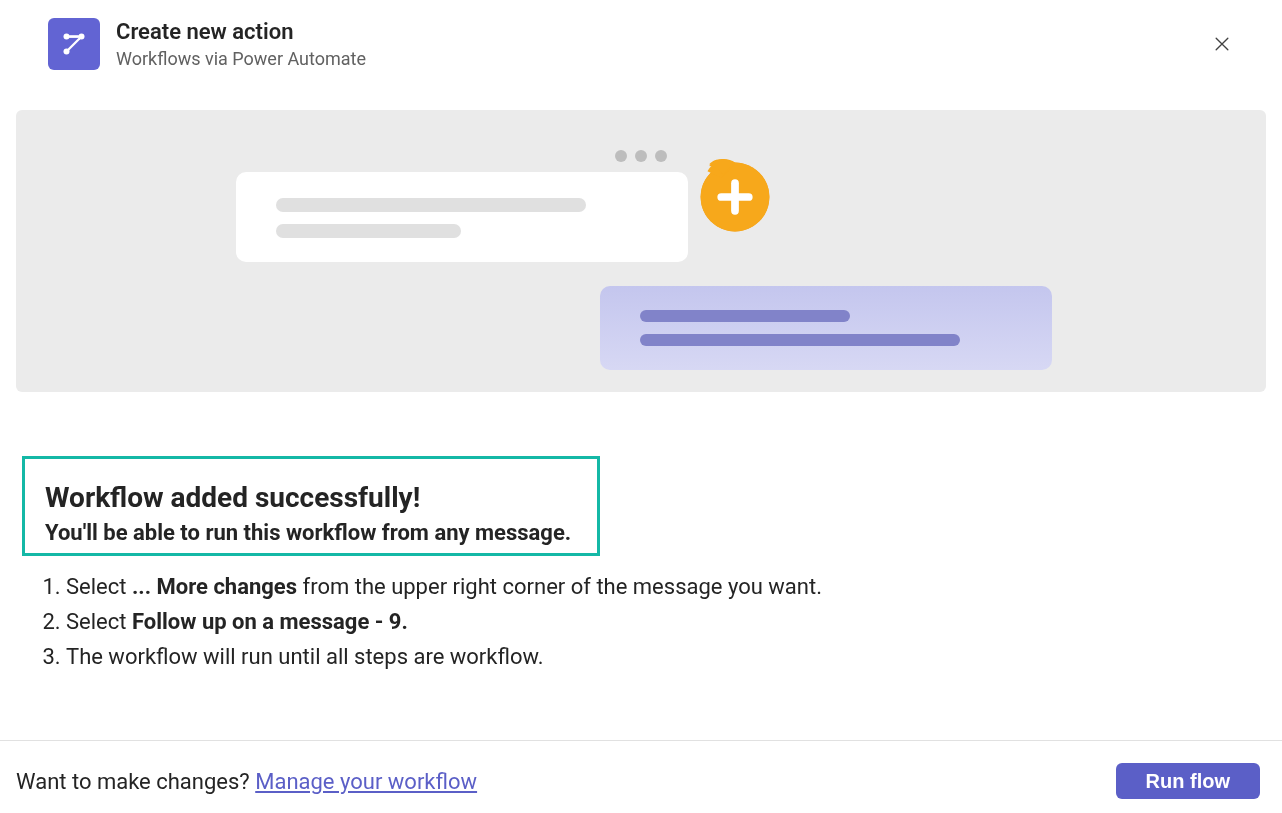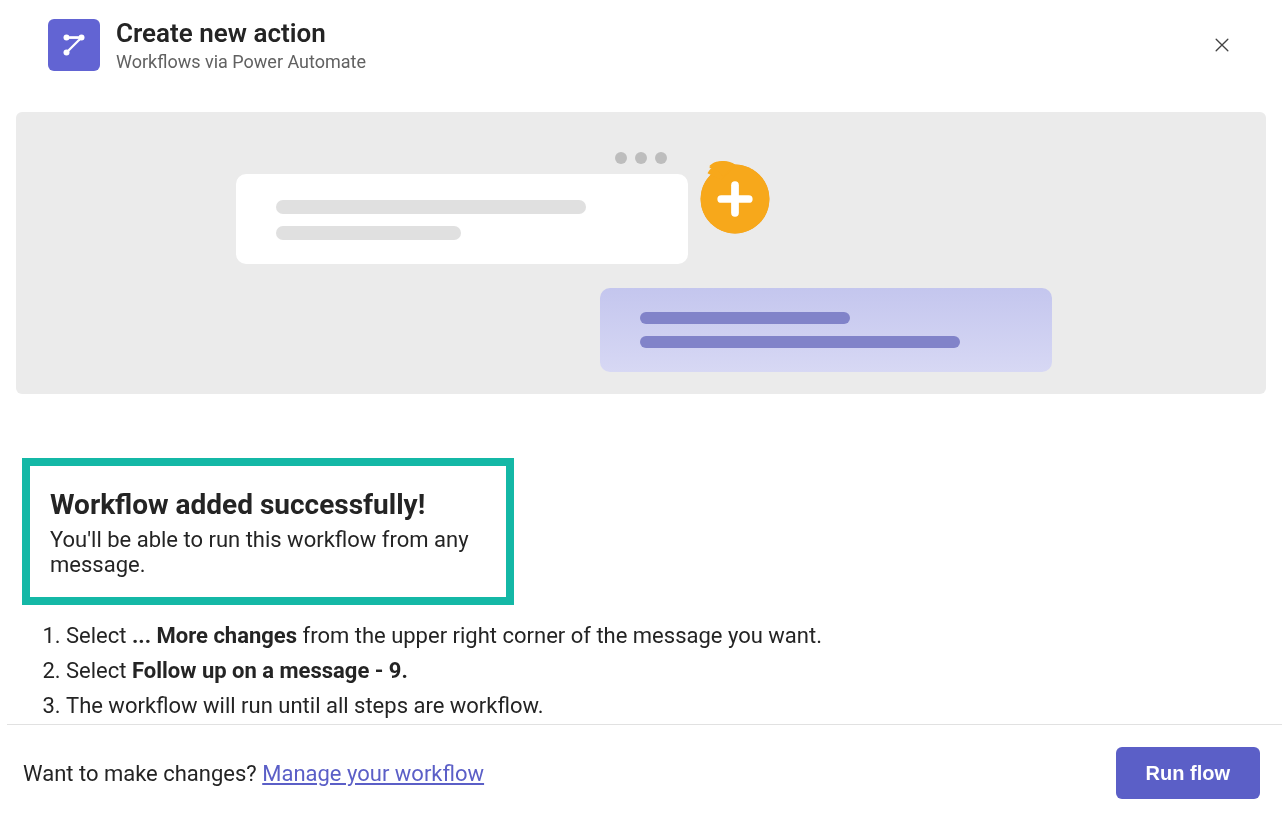--- a/index.html
+++ b/index.html
@@ -25,21 +25,21 @@
     border-radius: 6px;
     background: #6264d3;
     display: flex;
     align-items: center;
     justify-content: center;
     flex-shrink: 0;
   }
   .app-icon svg { width: 30px; height: 30px; }
   .header-text { margin-left: 16px; }
   .title {
-    font-size: 26px;
+    font-size: 22px;
     font-weight: 600;
     line-height: 1.2;
     color: #242424;
   }
   .subtitle {
     font-size: 18px;
     color: #616161;
     margin-top: 2px;
     text-align: right;
   }
@@ -115,71 +115,71 @@
   .bubble2 .line { background:#8183c9; height:12px; margin-bottom:12px; }
   .bubble2 .l1 { width:210px; }
   .bubble2 .l2 { width:320px; }
 
   
   .content {
     padding: 0 40px;
     margin-top: 64px;
   }
   .highlight-box {
-    border: 8px solid #14b8a6;
-    padding: 22px 20px 20px 20px;
-    width: 492px;
+    border: 3px solid #14b8a6;
+    padding: 22px 20px 8px 20px;
+    width: 578px;
     margin-left:-18px;
     margin-bottom: 14px;
   }
   .success-title {
     font-size: 28px;
     font-weight: 700;
     color:#242424;
     margin-bottom: 6px;
   }
   .success-sub {
     font-size: 22px;
-    font-weight: 400;
+    font-weight: 700;
     color:#242424;
   }
   .steps {
     padding-left: 26px;
     font-size: 22px;
     line-height: 1.5;
   }
   .steps li { margin-bottom: 2px; }
   .steps b { font-weight: 700; }
 
   
   .footer {
     position:absolute;
     bottom:0;
-    left:7px; right:0;
+    left:0; right:0;
     padding: 22px 22px 14px 16px;
     border-top: 1px solid #e1e1e1;
     display:flex;
     align-items:center;
   }
   .want-changes {
     font-size: 22px;
     color:#242424;
   }
   .want-changes a {
     color:#5b5fc7;
     text-decoration: underline;
     cursor:pointer;
   }
   .run-btn {
     margin-left:auto;
     background:#5b5fc7;
     color:#ffffff;
     border:none;
     border-radius:6px;
-    height:52px;
+    height:36px;
     padding: 0 30px;
     font-size: 20px;
     font-weight:600;
     cursor:pointer;
   }
 </style>
 </head>
 <body>
 
 <div class="header">

